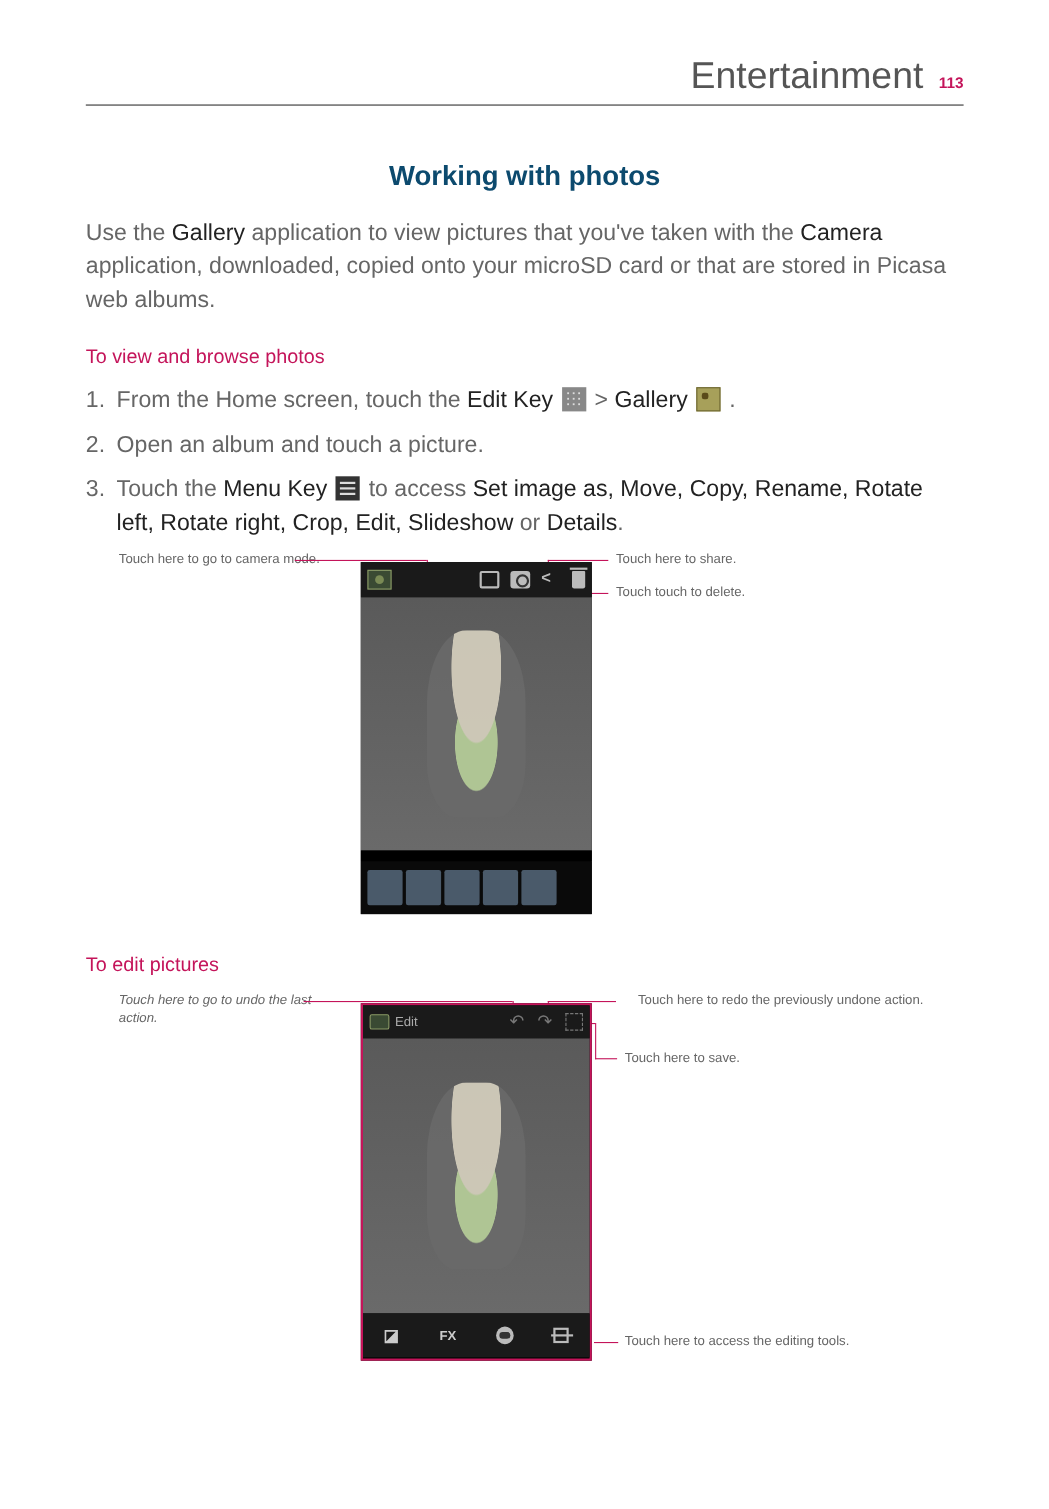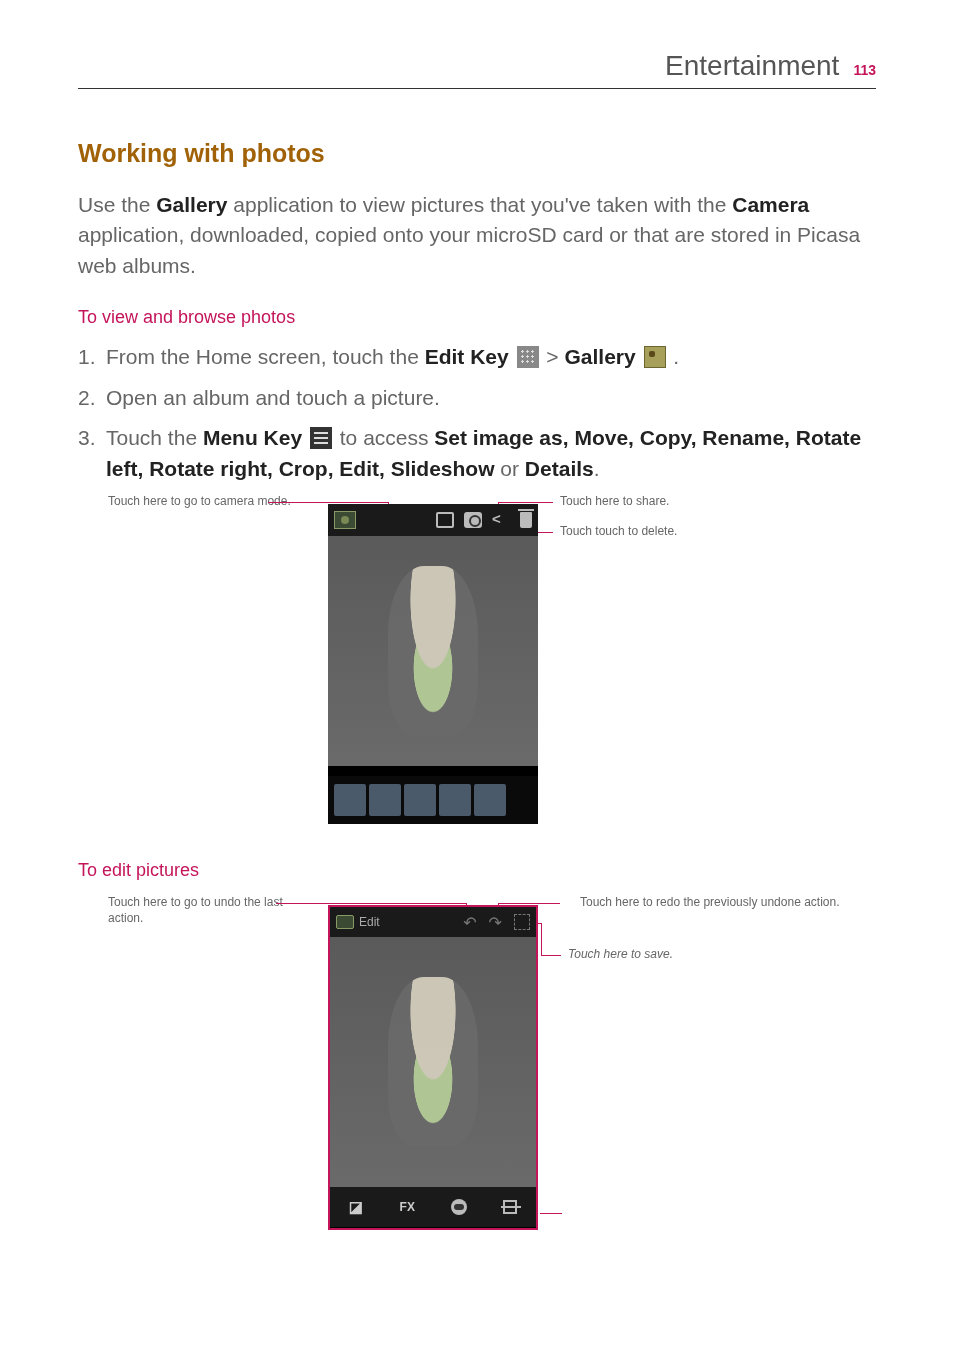--- a/index.html
+++ b/index.html
@@ -16,35 +16,36 @@
     }
     .header {
       display: flex;
       justify-content: flex-end;
       align-items: baseline;
       border-bottom: 1px solid #333;
       padding-bottom: 6px;
       margin-bottom: 50px;
     }
     .header-title {
-      font-size: 28px;
+      font-size: 34px;
       color: #555;
       font-weight: 400;
       margin-right: 14px;
     }
     .page-num {
       font-size: 14px;
       color: #c4145a;
       font-weight: 600;
     }
     h2 {
-      color: #a16207;
+      color: #0c4a6e;
       font-size: 25px;
       font-weight: 600;
       margin-bottom: 22px;
+      text-align: center;
     }
     h3 {
       color: #c4145a;
       font-size: 18px;
       font-weight: 400;
       margin-bottom: 14px;
       margin-top: 26px;
     }
     p.body {
       font-size: 21px;
@@ -62,21 +63,21 @@
       line-height: 1.45;
       color: #666;
       margin-bottom: 10px;
       padding-left: 28px;
       position: relative;
     }
     ol li .num {
       position: absolute;
       left: 0;
     }
-    strong { color: #222; font-weight: 700; }
+    strong { color: #222; font-weight: 400; }
     .inline-icon {
       display: inline-block;
       vertical-align: middle;
       width: 22px;
       height: 22px;
       margin: 0 2px;
       position: relative;
       top: -2px;
     }
     .apps-icon { background: #888; }
@@ -288,33 +289,34 @@
         <div class="thumb"></div>
         <div class="thumb"></div>
         <div class="thumb"></div>
       </div>
     </div>
   </div>
 
   <h3>To edit pictures</h3>
 
   <div class="fig-wrap fig-wrap2">
-    <div class="callout-left" style="left:30px; top:0;">Touch here to go to undo the last action.</div>
+    <div class="callout-left" style="left:30px; top:0;font-style:italic;">Touch here to go to undo the last action.</div>
     <div class="leader" style="left:198px; top:8px; width:190px;"></div>
     <div class="vleader" style="left:388px; top:8px; height:12px;"></div>
 
     <div class="callout-right" style="left:490px; top:0; width:260px;margin-left:12px;">Touch here to redo the previously undone action.</div>
     <div class="vleader" style="left:420px; top:8px; height:12px;"></div>
     <div class="leader" style="left:420px; top:8px; width:62px;"></div>
 
-    <div class="callout-right" style="left:490px; top:52px; width:220px;font-style:italic;">Touch here to save.</div>
+    <div class="callout-right" style="left:490px; top:52px; width:220px;">Touch here to save.</div>
     <div class="leader" style="left:463px; top:60px; width:20px;"></div>
     <div class="vleader" style="left:463px; top:28px; height:33px;"></div>
     <div class="leader" style="left:447px; top:28px; width:16px;"></div>
 
+    <div class="callout-right" style="left:490px; top:310px; width:300px;">Touch here to access the editing tools.</div>
     <div class="leader" style="left:462px; top:318px; width:22px;"></div>
 
     <div class="phone2">
       <div class="topbar2">
         <span class="edit-label">
           <span class="edit-lens"></span>
           <span>Edit</span>
         </span>
         <span class="tb2-right">
           <span class="undo-ico">↶</span>

